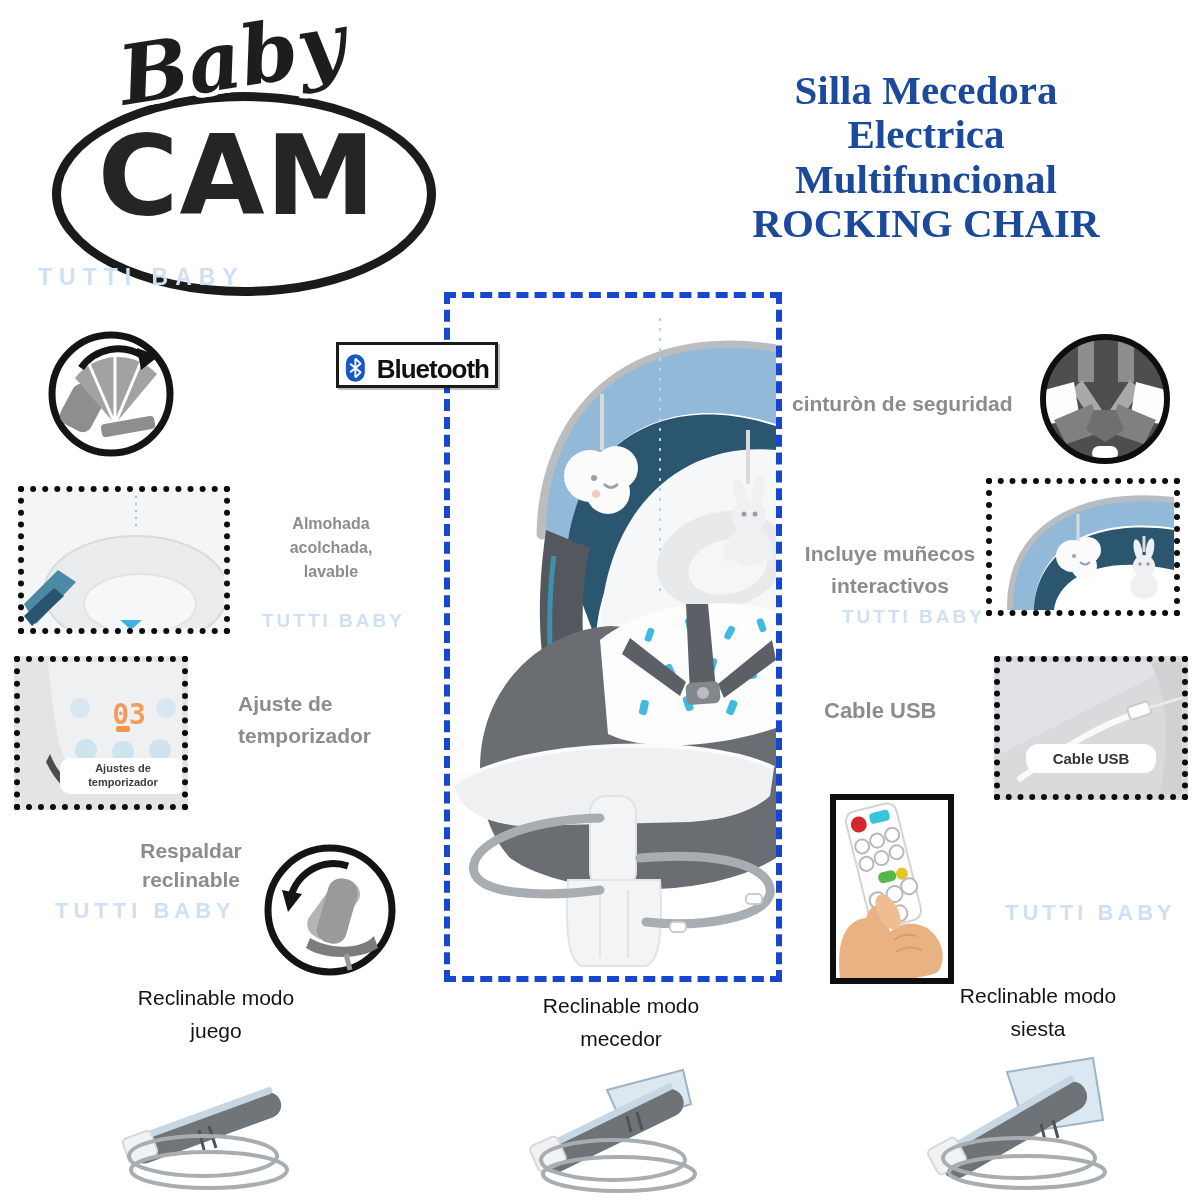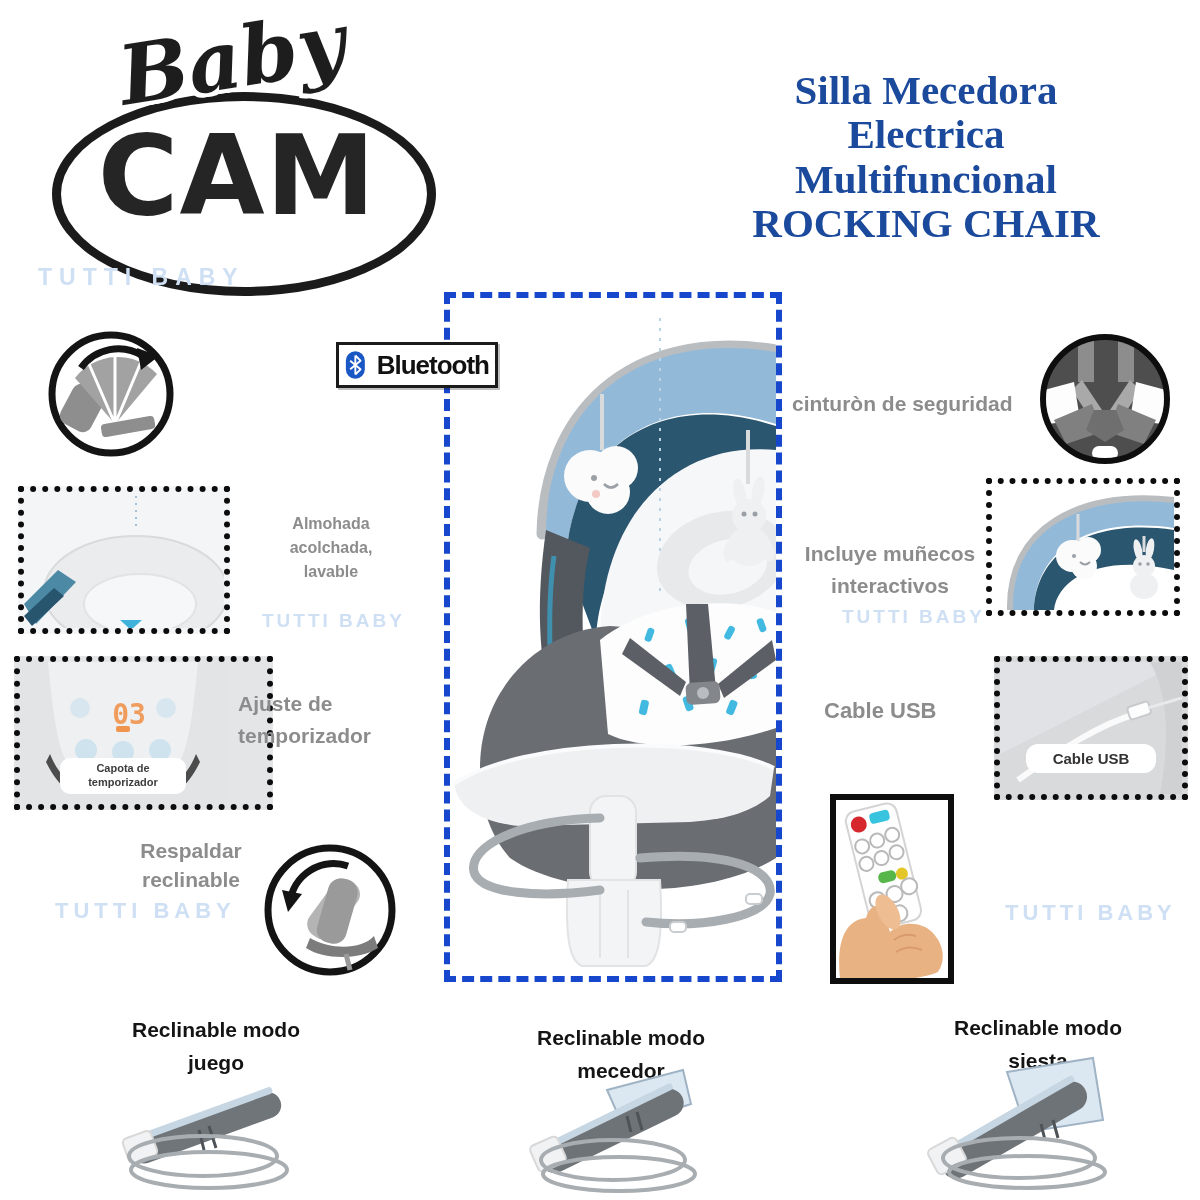--- a/index.html
+++ b/index.html
@@ -25,32 +25,32 @@
   .wm2{left:262px;top:610px;font-size:19px;letter-spacing:3px;}
   .wm3{left:55px;top:898px;font-size:22px;letter-spacing:5px;}
   .wm4{left:842px;top:606px;font-size:19px;letter-spacing:3px;}
   .wm5{left:1005px;top:900px;font-size:22px;letter-spacing:4px;}
 
   
   .main-box{left:444px;top:292px;width:338px;height:690px;border:6px dashed var(--dash_blue,#1747cd);
     box-sizing:border-box;background:#fff;}
   .main-box svg{position:absolute;left:0;top:0;width:100%;height:100%;}
   .bt-badge{left:336px;top:342px;width:162px;height:46px;background:#fff;border:3px solid #1b1b1b;
-    box-sizing:border-box;display:flex;align-items:center;gap:11px;padding:0 6px;z-index:5;
+    box-sizing:border-box;display:flex;align-items:flex-end;gap:11px;padding:0 6px;z-index:5;
     box-shadow:2px 2px 0 rgba(0,0,0,.25);}
   .bt-badge .bt-label{font-weight:bold;font-size:26px;color:#111;letter-spacing:-1px;}
 
   
   .feat{color:var(--label_gray,#8c8c8c);font-weight:bold;}
   .capota-icon{left:45px;top:328px;width:132px;height:132px;}
   .capota-label{left:196px;top:406px;width:240px;font-size:21px;}
   .almohada-box{left:18px;top:486px;width:212px;height:148px;border:6px dotted #0c0c0c;
     box-sizing:border-box;background:#f4f5f6;overflow:hidden;}
   .almohada-label{left:244px;top:512px;width:174px;text-align:center;font-size:16px;line-height:1.5;}
-  .timer-box{left:14px;top:656px;width:259px;height:154px;border:6px dotted #0c0c0c;
+  .timer-box{left:14px;top:656px;width:174px;height:154px;border:6px dotted #0c0c0c;
     box-sizing:border-box;background:#e4e5e7;overflow:hidden;}
   .timer-display{left:82px;top:36px;width:54px;text-align:center;font-size:28px;font-weight:bold;
     color:var(--timer_orange,#f0944e);font-family:"DejaVu Sans Mono",monospace;opacity:.9;}
   .timer-caption{left:40px;top:96px;width:126px;background:#fff;border-radius:10px;padding:4px 0;
     text-align:center;font-size:11px;font-weight:bold;color:#3c3c3c;line-height:1.25;}
   .timer-label{left:238px;top:688px;width:194px;text-align:left;font-size:21px;line-height:1.5;}
   .respaldar-label{left:116px;top:836px;width:150px;text-align:center;font-size:21px;line-height:1.4;}
   .respaldar-icon{left:260px;top:840px;width:140px;height:140px;}
 
   .cinturon-label{left:792px;top:392px;width:250px;font-size:21px;}
@@ -60,21 +60,21 @@
   .munecos-label{left:796px;top:538px;width:188px;text-align:center;font-size:21px;line-height:1.5;}
   .cable-label{left:824px;top:698px;width:160px;font-size:22px;}
   .cable-box{left:994px;top:656px;width:194px;height:144px;border:6px dotted #0c0c0c;
     box-sizing:border-box;background:#d8dadc;overflow:hidden;}
   .cable-caption{left:26px;top:82px;width:130px;background:#fff;border-radius:12px;padding:6px 0;
     text-align:center;font-size:15px;font-weight:bold;color:#333;}
   .remote-box{left:830px;top:794px;width:124px;height:190px;border:6px solid #0e0e0e;
     box-sizing:border-box;background:#fff;overflow:hidden;}
 
   
-  .mode-label{color:#141414;font-weight:bold;font-size:21px;text-align:center;line-height:1.55;margin-top:32px;}
+  .mode-label{color:#141414;font-weight:normal;font-size:21px;text-align:center;line-height:1.55;}
   .mode0{left:100px;top:982px;width:232px;}
   .mode1{left:505px;top:990px;width:232px;}
   .mode2{left:922px;top:980px;width:232px;}
   .mode-img0{left:103px;top:1036px;width:205px;height:158px;}
   .mode-img1{left:515px;top:1042px;width:195px;height:152px;}
   .mode-img2{left:915px;top:1038px;width:215px;height:155px;}
   .mode-img0 svg,.mode-img1 svg,.mode-img2 svg{width:100%;height:100%;}
 </style>
 </head>
 <body>
@@ -213,21 +213,21 @@
       <path d="M30,92 C38,112 48,120 60,124 L50,130 C40,124 32,112 26,100 Z" fill="#4c4c4c"></path>
       <path d="M176,92 C168,112 158,120 146,124 L156,130 C166,124 174,112 180,100 Z" fill="#4c4c4c"></path>
       <circle cx="60" cy="46" r="10" fill="#d8e6ef"></circle>
       <circle cx="146" cy="46" r="10" fill="#d8e6ef"></circle>
       <circle cx="66" cy="88" r="11" fill="#cfe3ee"></circle>
       <circle cx="103" cy="90" r="11" fill="#cfe3ee"></circle>
       <circle cx="140" cy="88" r="11" fill="#cfe3ee"></circle>
       <rect x="96" y="64" width="14" height="6" rx="2" fill="#f0944e"></rect>
     </svg>
     <div class="abs timer-display">03</div>
-    <div class="abs timer-caption prelines">Capota de
+    <div class="abs timer-caption prelines">Ajustes de
 temporizador</div>
   </div>
   <div class="abs feat timer-label prelines">Ajuste de
 temporizador</div>
 
   <div class="abs feat respaldar-label prelines">Respaldar
 reclinable</div>
   <div class="abs respaldar-icon">
     <svg viewBox="0 0 140 140" width="140" height="140">
       <circle cx="70" cy="70" r="62" fill="#fff" stroke="#141414" stroke-width="7"></circle>

